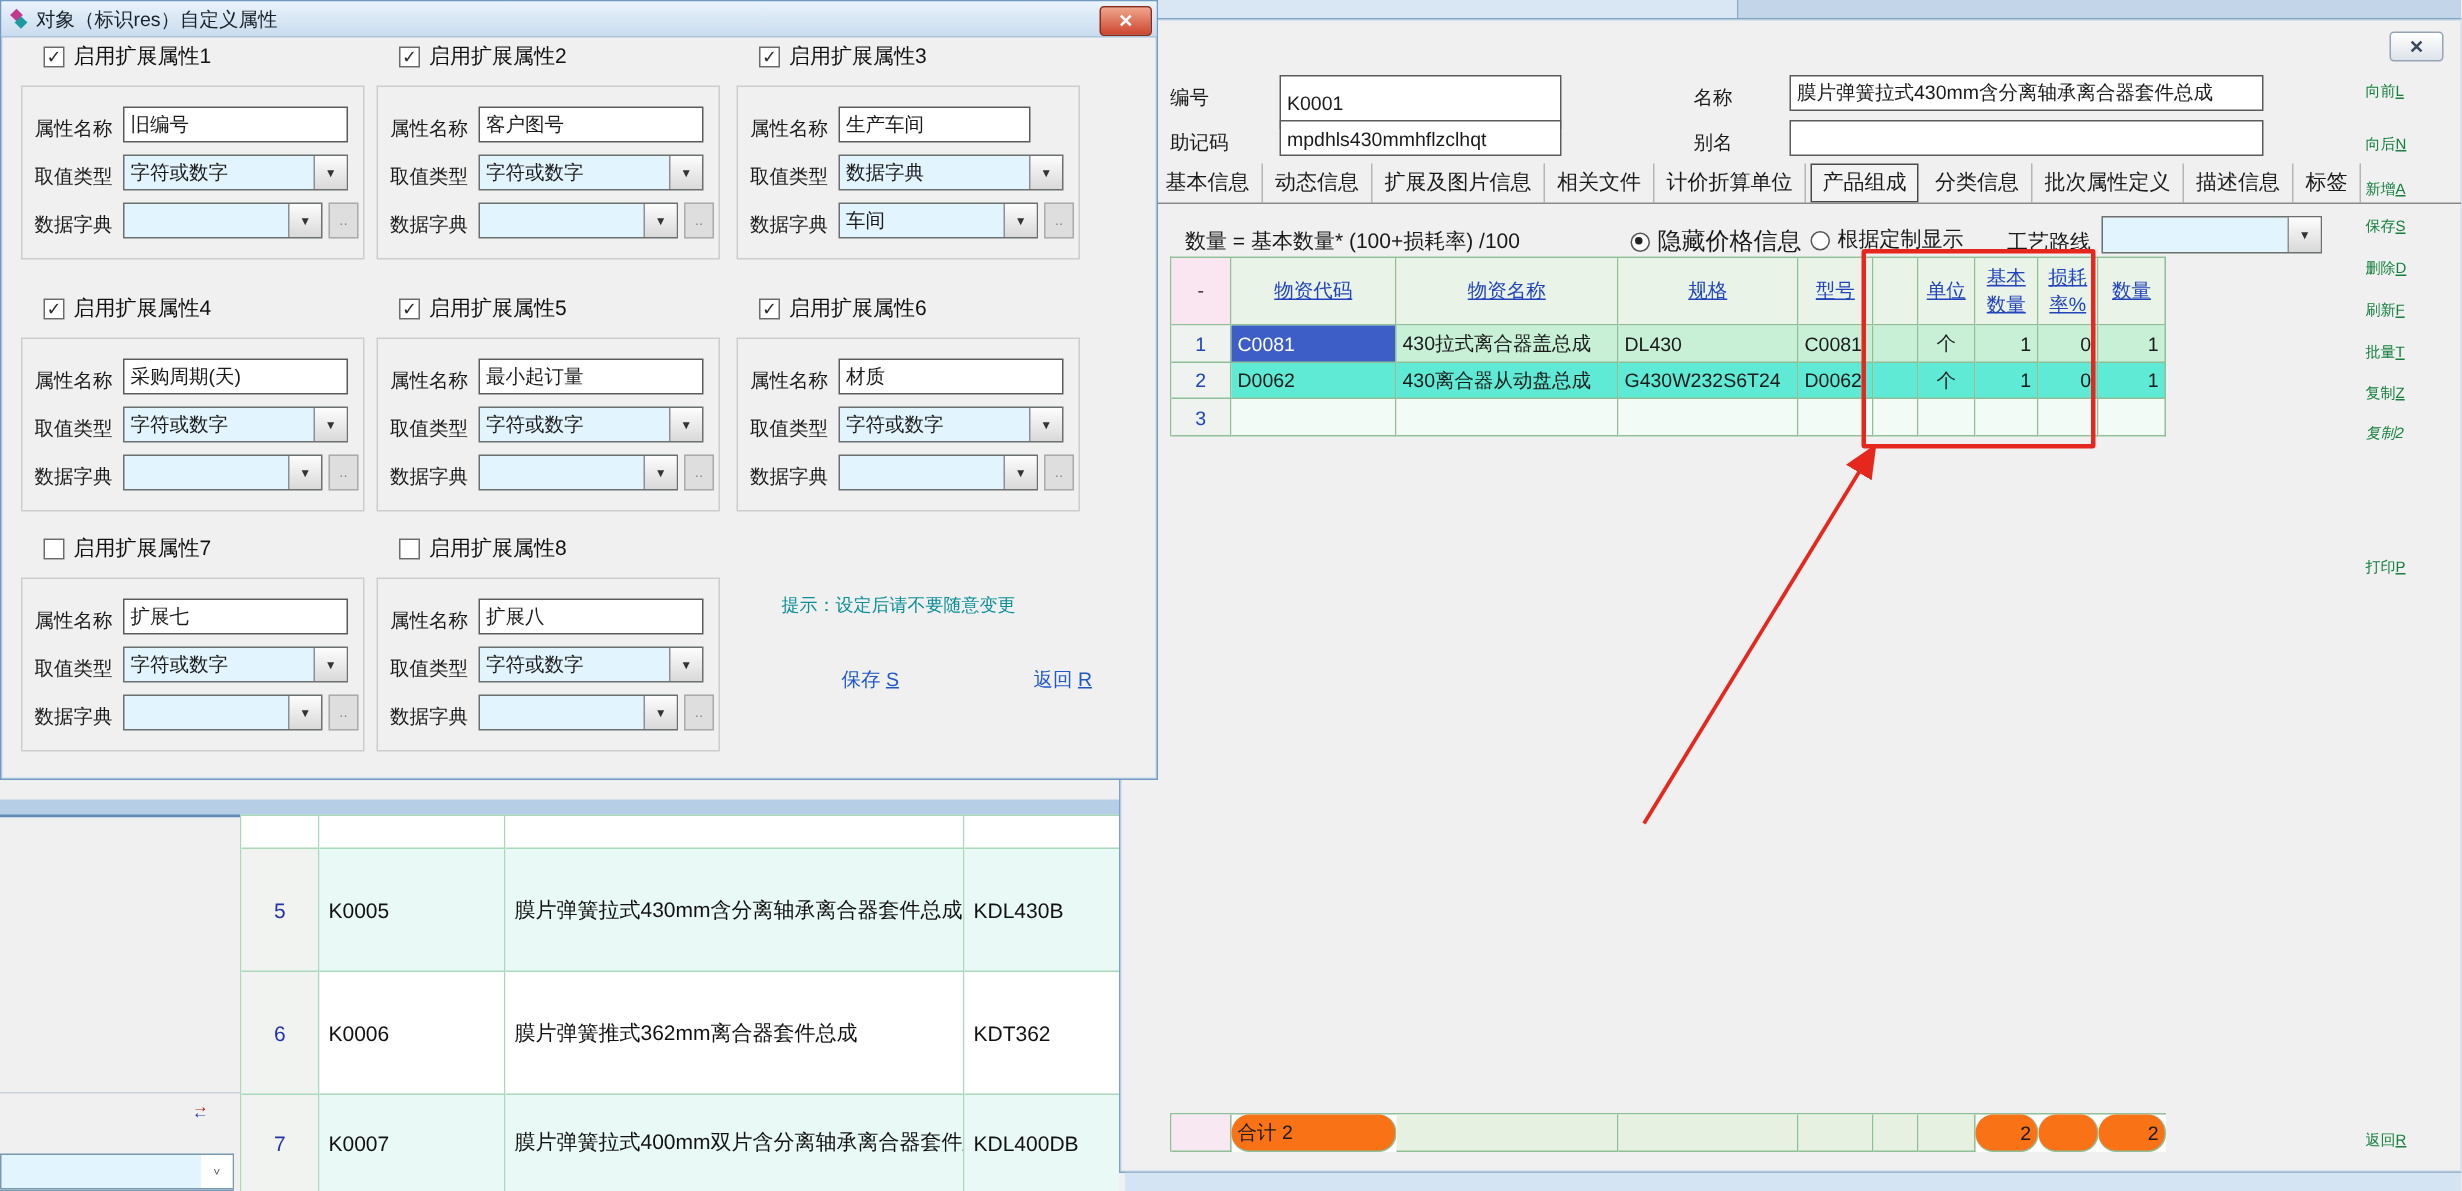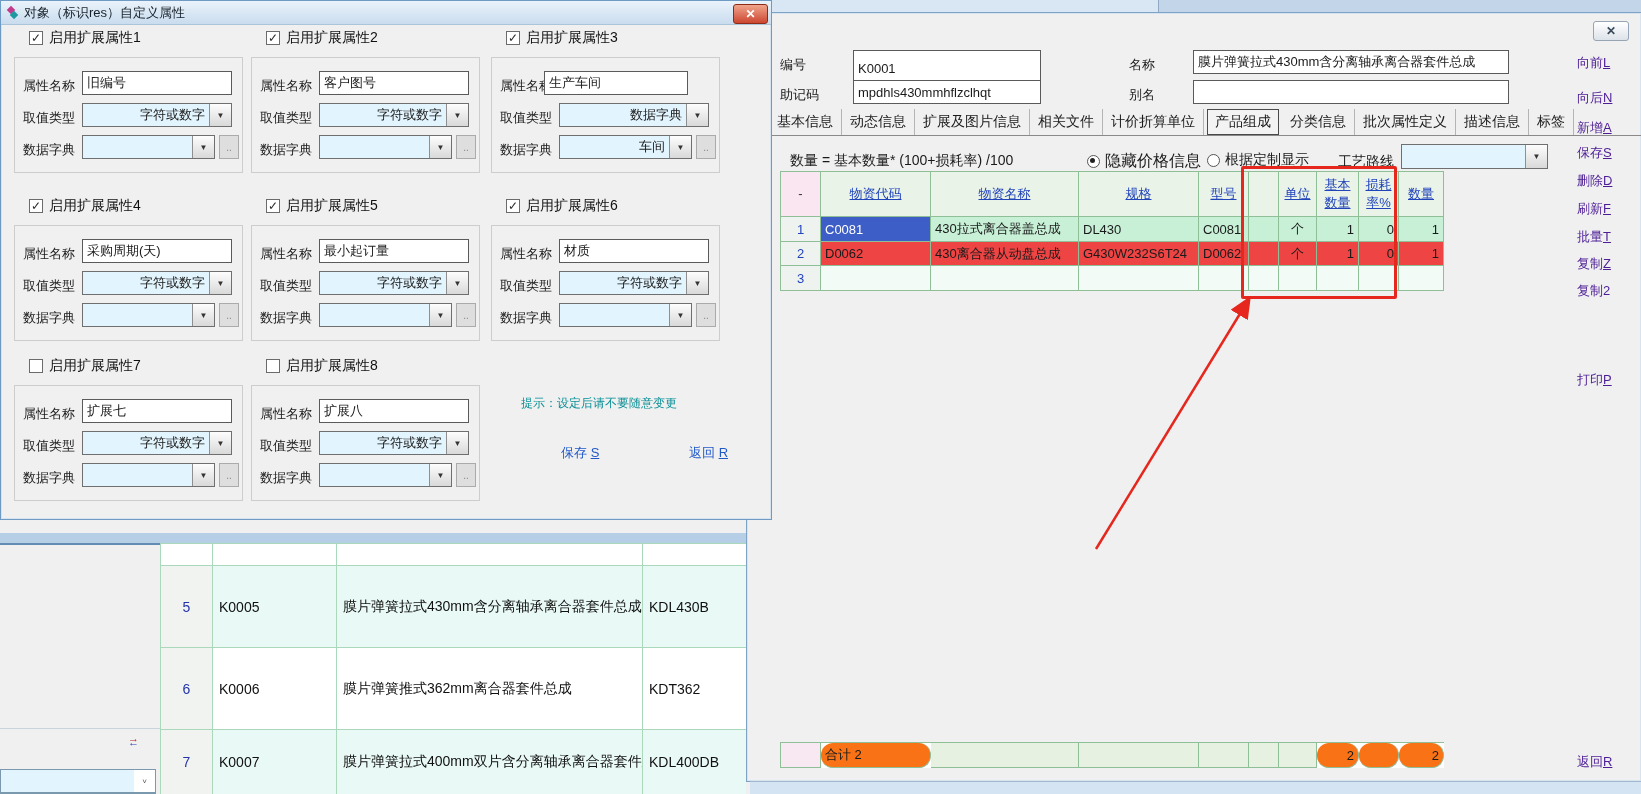--- a/index.html
+++ b/index.html
@@ -29,21 +29,21 @@
          display:flex;align-items:center;font-size:13px;}
   .combo .val{flex:1;padding:0 4px;white-space:nowrap;overflow:hidden;}
   .combo .arrow{width:21px;align-self:stretch;background:linear-gradient(#fdfdfd,#d9d9d9);
                 border-left:1px solid #8f8f8f;display:flex;align-items:center;justify-content:center;
                 font-size:8px;color:#333;}
   .dotsbtn{position:absolute;background:#dedede;border:1px solid #ababab;color:#8a8a8a;
            font-size:10px;display:flex;align-items:center;justify-content:center;box-sizing:border-box;}
   .cb{display:inline-block;width:14px;height:14px;background:#fff;border:1px solid #6b6b6b;
       font-size:12px;line-height:13px;text-align:center;color:#2b2b2b;box-sizing:border-box;}
   .cbrow{position:absolute;display:flex;align-items:center;gap:6px;font-size:14px;color:#111;}
-  .groupbox{position:absolute;border:1px solid #cdcdcd;background:#f0f0f0;text-align:right;}
+  .groupbox{position:absolute;border:1px solid #cdcdcd;background:#f0f0f0;}
   .radio{display:inline-block;width:13px;height:13px;border:1px solid #555;border-radius:50%;
          background:#fff;box-sizing:border-box;position:relative;}
   .radio.sel::after{content:"";position:absolute;left:2px;top:2px;width:5px;height:5px;border-radius:50%;background:#222;}
   .link{position:absolute;font-size:13px;color:#2058c8;white-space:nowrap;cursor:pointer;}
   .link u{text-decoration:underline;}
   .hint{position:absolute;font-size:12px;color:#0a8f96;white-space:nowrap;}
   
   #tabs{position:absolute;display:flex;align-items:stretch;height:26px;font-size:14px;}
   .tab{display:flex;align-items:center;padding:0 8px;border-right:1px solid #b5b5b5;white-space:nowrap;cursor:pointer;}
   .tab.active{border:1px solid #4a4a4a;background:#f3f3f3;margin:0 3px;padding:0 7px;}
@@ -51,35 +51,35 @@
   .grid{position:absolute;display:grid;border-left:1px solid #8fbf97;border-top:1px solid #8fbf97;background:#fff;}
   .cell{border-right:1px solid #8fbf97;border-bottom:1px solid #8fbf97;font-size:13px;
         display:flex;align-items:center;padding:0 4px;box-sizing:border-box;overflow:hidden;white-space:nowrap;}
   .cell.hd{justify-content:center;color:#2244bb;text-decoration:underline;background:#e9f3e8;
            text-align:center;white-space:normal;word-break:break-all;line-height:1.35;font-size:13px;}
   .cell.hd.dash{background:#f9e6f1;text-decoration:none;color:#333;}
   .cell.rn{justify-content:center;color:#2244bb;background:#eff3ef;}
   .cell.num{justify-content:flex-end;}
   .cell.ctr{justify-content:center;}
   .r-mint{background:#c7f0d6;}
-  .r-white{background:#ef4444;}
+  .r-white{background:#5eead4;}
   .r-pale{background:#f3fbf7;}
   .selcell{background:#3d5ec6 !important;color:#fff;}
   .s-pink{background:#f8e8f1;}
   .s-green{background:#e6f1e1;}
   .s-white{background:#f97316;border-radius:12px;}
   
   .bgrid{position:absolute;display:grid;border-left:1px solid #a9d9ba;border-top:1px solid #a9d9ba;background:#fff;}
   .bcell{border-right:1px solid #a9d9ba;border-bottom:1px solid #a9d9ba;font-size:14px;color:#111;
          display:flex;align-items:center;padding:0 6px;box-sizing:border-box;overflow:hidden;white-space:nowrap;}
   .bcell.rn{justify-content:center;color:#2233aa;background:#f1f3f1;}
   .b-cyan{background:#e9faf6;}
   .b-white{background:#fff;}
   
-  .sidebtn{position:absolute;font-size:13px;color:#4c1d95;cursor:pointer;white-space:nowrap;}
+  .sidebtn{position:absolute;font-size:10px;color:#15803d;cursor:pointer;white-space:nowrap;}
   .sidebtn u{text-decoration:underline;}
   
   #red-rect{position:absolute;border:3px solid #e5271d;border-radius:2px;z-index:48;}
   #anno-text{position:absolute;color:#e8291c;font-size:29px;font-weight:500;white-space:nowrap;z-index:50;}
   #arrow-svg{position:absolute;left:0;top:0;z-index:49;pointer-events:none;}
 </style>
 </head>
 <body>
 
 <div id="stage">
@@ -234,21 +234,21 @@
 
     <div id="sidebtns">
         <div class="sidebtn" style="left: 830px; top: 41px;"><span>向前</span><u>L</u></div>
         <div class="sidebtn" style="left: 830px; top: 76px;"><span>向后</span><u>N</u></div>
         <div class="sidebtn" style="left: 830px; top: 106px;"><span>新增</span><u>A</u></div>
         <div class="sidebtn" style="left: 830px; top: 131px;"><span>保存</span><u>S</u></div>
         <div class="sidebtn" style="left: 830px; top: 159px;"><span>删除</span><u>D</u></div>
         <div class="sidebtn" style="left: 830px; top: 187px;"><span>刷新</span><u>F</u></div>
         <div class="sidebtn" style="left: 830px; top: 215px;"><span>批量</span><u>T</u></div>
         <div class="sidebtn" style="left: 830px; top: 242px;"><span>复制</span><u>Z</u></div>
-        <div class="sidebtn" style="left: 830px; top: 269px;"><span>复制2</span></div>
+        <div class="sidebtn" style="left: 830px; top: 269px; font-style: italic;"><span>复制2</span></div>
         <div class="sidebtn" style="left: 830px; top: 358px;"><span>打印</span><u>P</u></div>
       </div>
     <div class="sidebtn" id="return-btn" style="left:830px;top:740px;"><span>返回</span><u>R</u></div>
   </div>
 
   <div class="abs" style="left:750px;top:781px;width:891px;height:13px;background:#d4e4f2;border-top:1px solid #a0b8d0;"></div>
 
   <div class="win" style="left:0;top:0;width:770px;height:518px;border-color:#6f9ac4;">
     <div class="titlebar">
       <span class="win-icon">
@@ -302,21 +302,21 @@
           <div class="dotsbtn" style="left: 204px; top: 77px; width: 20px; height: 24px;">..</div>
         </div>
         <div class="cbrow" style="left: 505px; top: 28px;">
           <div class="cb">✓</div>
           <div>启用扩展属性3</div>
         </div>
         <div class="groupbox" style="left: 490px; top: 56px; width: 227px; height: 114px;">
           <div class="fldlabel" style="left: 8px; top: 19px;">属性名称</div>
           <div class="fldlabel" style="left: 8px; top: 51px;">取值类型</div>
           <div class="fldlabel" style="left: 8px; top: 83px;">数据字典</div>
-          <div class="tinput" style="left: 52px; top: 13px; width: 144px; height: 24px;">
+          <div class="tinput" style="left: 67px; top: 13px; width: 128px; height: 24px;">
             <div>生产车间</div>
           </div>
           <div class="combo" style="left: 67px; top: 45px; width: 150px; height: 24px;">
             <div class="val">数据字典</div>
             <div class="arrow">▼</div>
           </div>
           <div class="combo" style="left: 67px; top: 77px; width: 133px; height: 24px;">
             <div class="val">车间</div>
             <div class="arrow">▼</div>
           </div>

